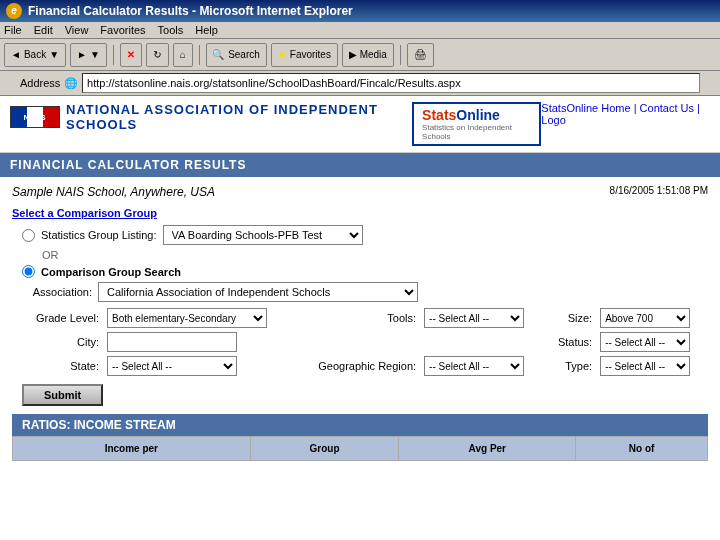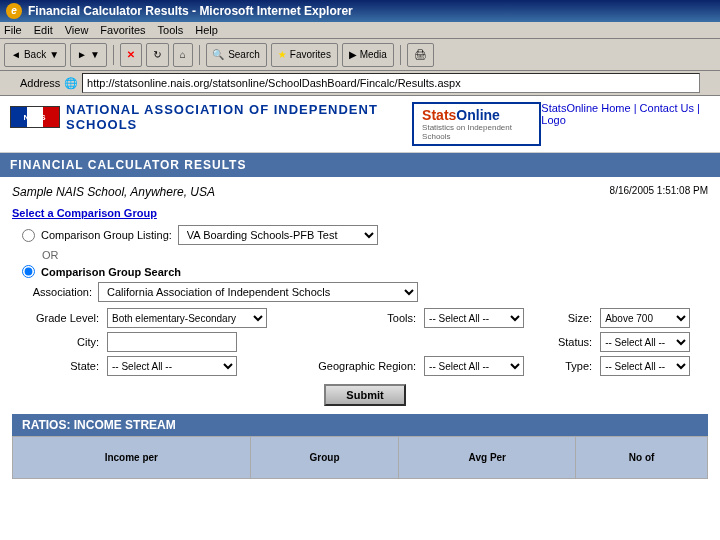--- a/index.html
+++ b/index.html
@@ -182,21 +182,21 @@
     .field-label { font-size: 11px; text-align: right; }
     .field-select {
       border: 1px solid #808080;
       background: white;
       font-size: 10px;
       height: 20px;
     }
 
     .submit-row {
       display: flex;
-      justify-content: center;
+      justify-content: flex-start;
       margin-top: 6px;
     }
     .submit-btn {
       background: linear-gradient(to bottom, #e0e0e0, #b0b0b0);
       border: 2px outset #808080;
       padding: 3px 20px;
       font-size: 11px;
       cursor: pointer;
       font-weight: bold;
     }
@@ -213,21 +213,21 @@
 
     .ratios-table {
       width: 100%;
       border-collapse: collapse;
       font-size: 10px;
       margin-top: 0;
     }
     .ratios-table th {
       background: #b0c0d8;
       border: 1px solid #aaa;
-      padding: 15px 4px;
+      padding: 6px 4px;
       text-align: center;
       font-size: 10px;
     }
   </style>
 </head>
 <body>
 
 <div class="title-bar">
   <span class="ie-icon">e</span>
   <span>Financial Calculator Results - Microsoft Internet Explorer</span>
@@ -325,21 +325,21 @@
     </div>
 
     <div style="margin-bottom: 6px;">
       <a href="#" style="font-size:11px; color:#0000cc; font-weight:bold; text-decoration:underline;">Select a Comparison Group</a>
     </div>
 
     <div class="form-section">
 
       <div class="radio-row">
         <input type="radio" name="cg" style="">
-        <span>Comparison Group Listing:</span>
+        <span>Statistics Group Listing:</span>
         <select class="form-select" style="width:200px;">
           <option>VA Boarding Schools-PFB Test</option>
         </select>
       </div>
 
       <div class="or-label">OR</div>
 
       <div class="radio-row">
         <input type="radio" name="cg" checked="" style="">
         <strong>Comparison Group Search</strong>

